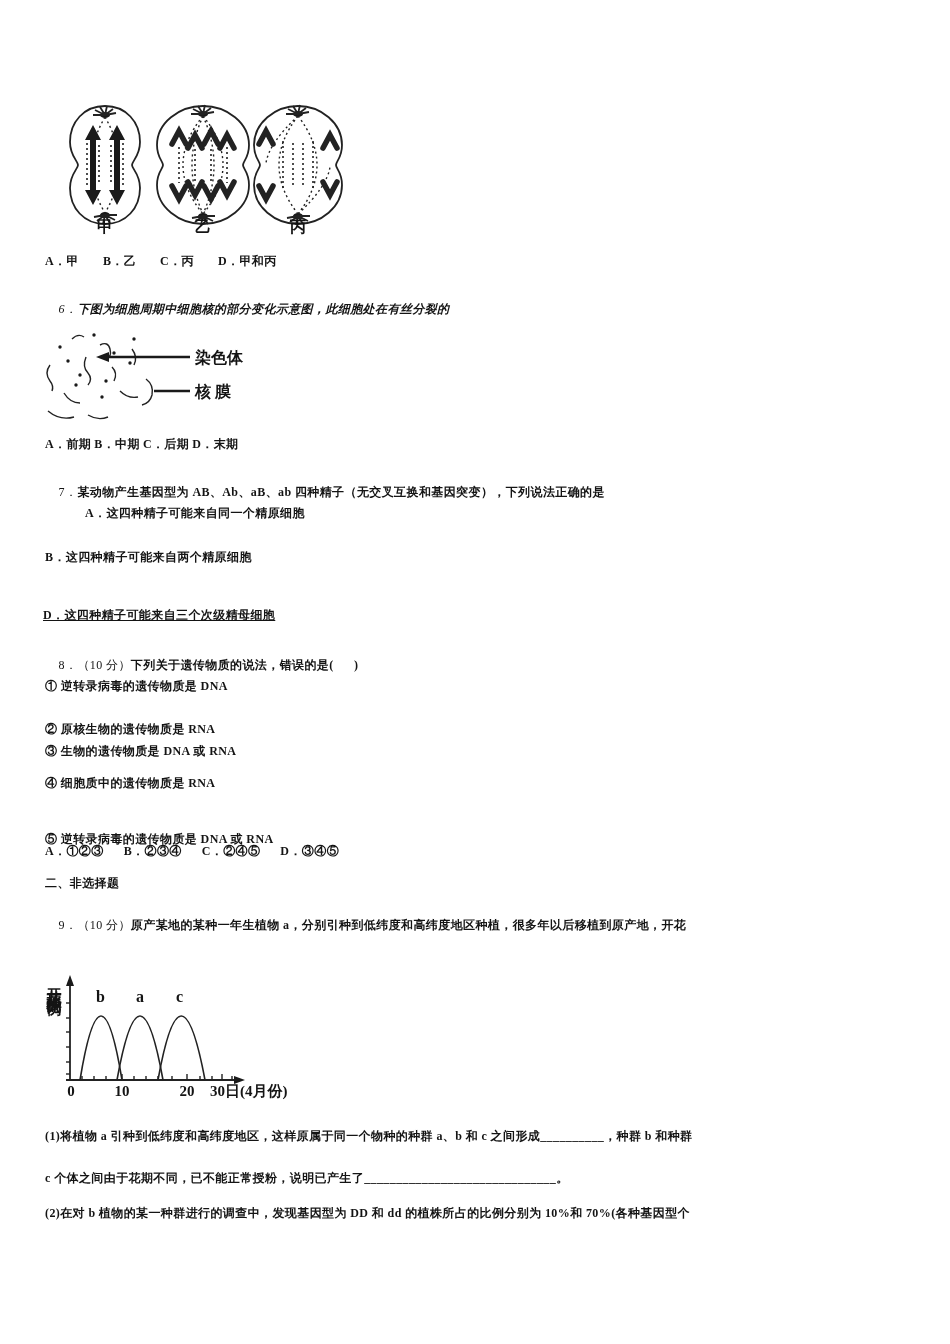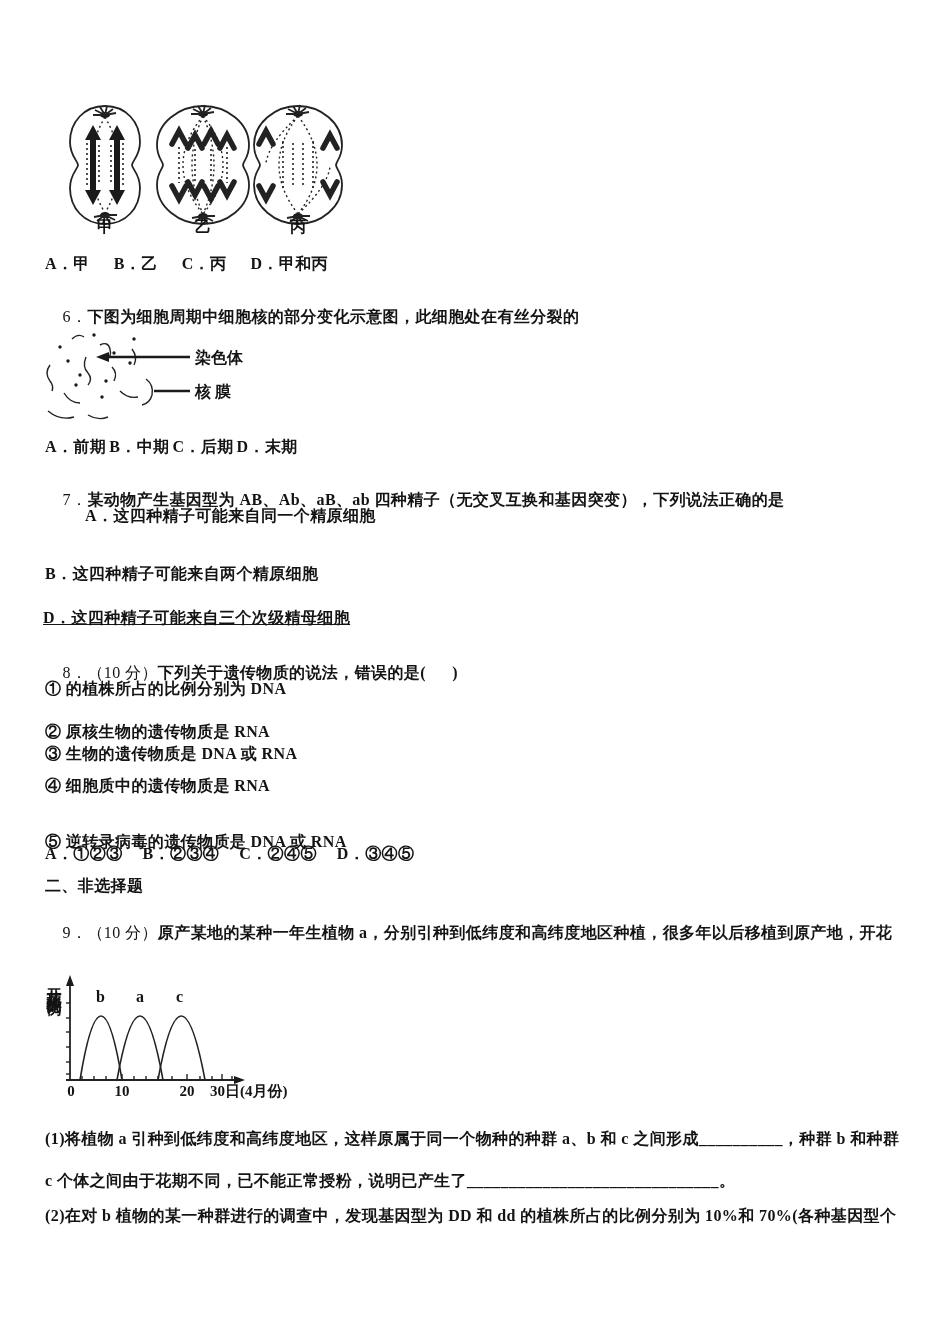--- a/index.html
+++ b/index.html
@@ -8,21 +8,21 @@
     width:950px;height:1344px;
     margin:0 auto;
     background:#ffffff;
     font-family:"Liberation Serif","DejaVu Serif",serif;
     color:#141414;
     overflow:hidden;
   }
   .line{
     position:absolute;
     white-space:pre;
-    font-size:16px;
+    font-size:12px;
     font-weight:bold;
     letter-spacing:0.4px;
     line-height:1.2;
   }
   .qnum{font-weight:normal;}
   .opt-row{display:flex;}
   .gap-wide{gap:24px;}
   .gap-mid{gap:20px;}
   .gap-tight{gap:3px;}
   .fig{position:absolute;}
@@ -117,21 +117,21 @@
     </svg>
   </div>
 
   <div class="line opt-row gap-wide" style="left:45px;top:254px;">
     <span>A．甲</span>
     <span>B．乙</span>
     <span>C．丙</span>
     <span>D．甲和丙</span>
   </div>
 
-  <div class="line" style="left:45px;top:288px;">
+  <div class="line" style="left:45px;top:288px;font-style:italic;">
     <span class="qnum">6．</span><span>下图为细胞周期中细胞核的部分变化示意图，此细胞处在有丝分裂的</span>
   </div>
 
   <div class="fig" style="left:42px;top:327px;">
     <svg width="250" height="98" viewBox="0 0 250 98">
       <g class="stroke" stroke-width="1.4">
         <path d="M8,38 q-6,8 0,16 q4,5 2,10"></path>
         <path d="M30,12 q6,-6 12,-2"></path>
         <path d="M44,30 q-4,10 2,16 q5,6 0,12"></path>
         <path d="M58,18 q8,-4 10,4 q2,8 -4,10"></path>
@@ -169,27 +169,27 @@
     <span>A．前期</span>
     <span>B．中期</span>
     <span>C．后期</span>
     <span>D．末期</span>
   </div>
 
   <div class="line" style="left:45px;top:471px;">
     <span class="qnum">7．</span><span>某动物产生基因型为 AB、Ab、aB、ab 四种精子（无交叉互换和基因突变），下列说法正确的是</span>
   </div>
   <div class="line" style="left:45px;top:506px;margin-left:40px;">A．这四种精子可能来自同一个精原细胞</div>
-  <div class="line" style="left:45px;top:564px;text-align:center;">B．这四种精子可能来自两个精原细胞</div>
+  <div class="line" style="left:45px;top:550px;text-align:center;">B．这四种精子可能来自两个精原细胞</div>
   <div class="line" style="left:43px;top:608px;text-decoration:underline;">D．这四种精子可能来自三个次级精母细胞</div>
 
   <div class="line" style="left:45px;top:644px;">
     <span class="qnum">8．</span><span class="qnum">（10 分）</span><span>下列关于遗传物质的说法，错误的是(      )</span>
   </div>
-  <div class="line" style="left:45px;top:679px;">① 的植株所占的比例分别为 DNA</div>
+  <div class="line" style="left:45px;top:679px;">① 逆转录病毒的遗传物质是 DNA</div>
   <div class="line" style="left:45px;top:713px;margin-top:9px;">② 原核生物的遗传物质是 RNA</div>
   <div class="line" style="left:45px;top:744px;">③ 生物的遗传物质是 DNA 或 RNA</div>
   <div class="line" style="left:45px;top:776px;">④ 细胞质中的遗传物质是 RNA</div>
   <div class="line" style="left:45px;top:809px;margin-top:23px;">⑤ 逆转录病毒的遗传物质是 DNA 或 RNA</div>
   <div class="line opt-row gap-mid" style="left:45px;top:844px;text-align:center;">
     <span>A．①②③</span>
     <span>B．②③④</span>
     <span>C．②④⑤</span>
     <span>D．③④⑤</span>
   </div>

